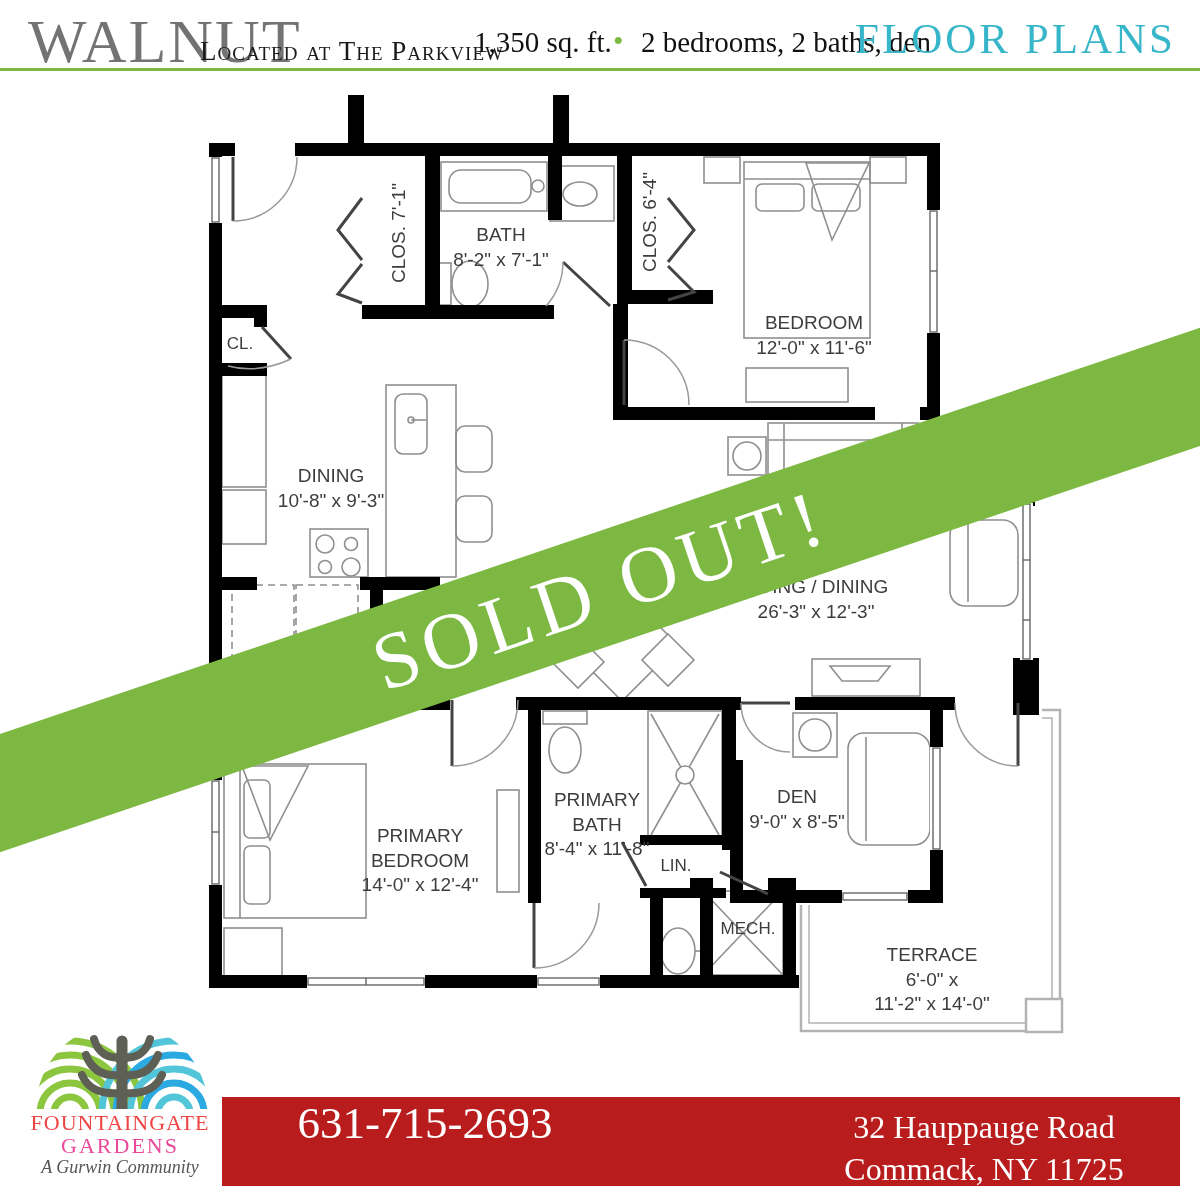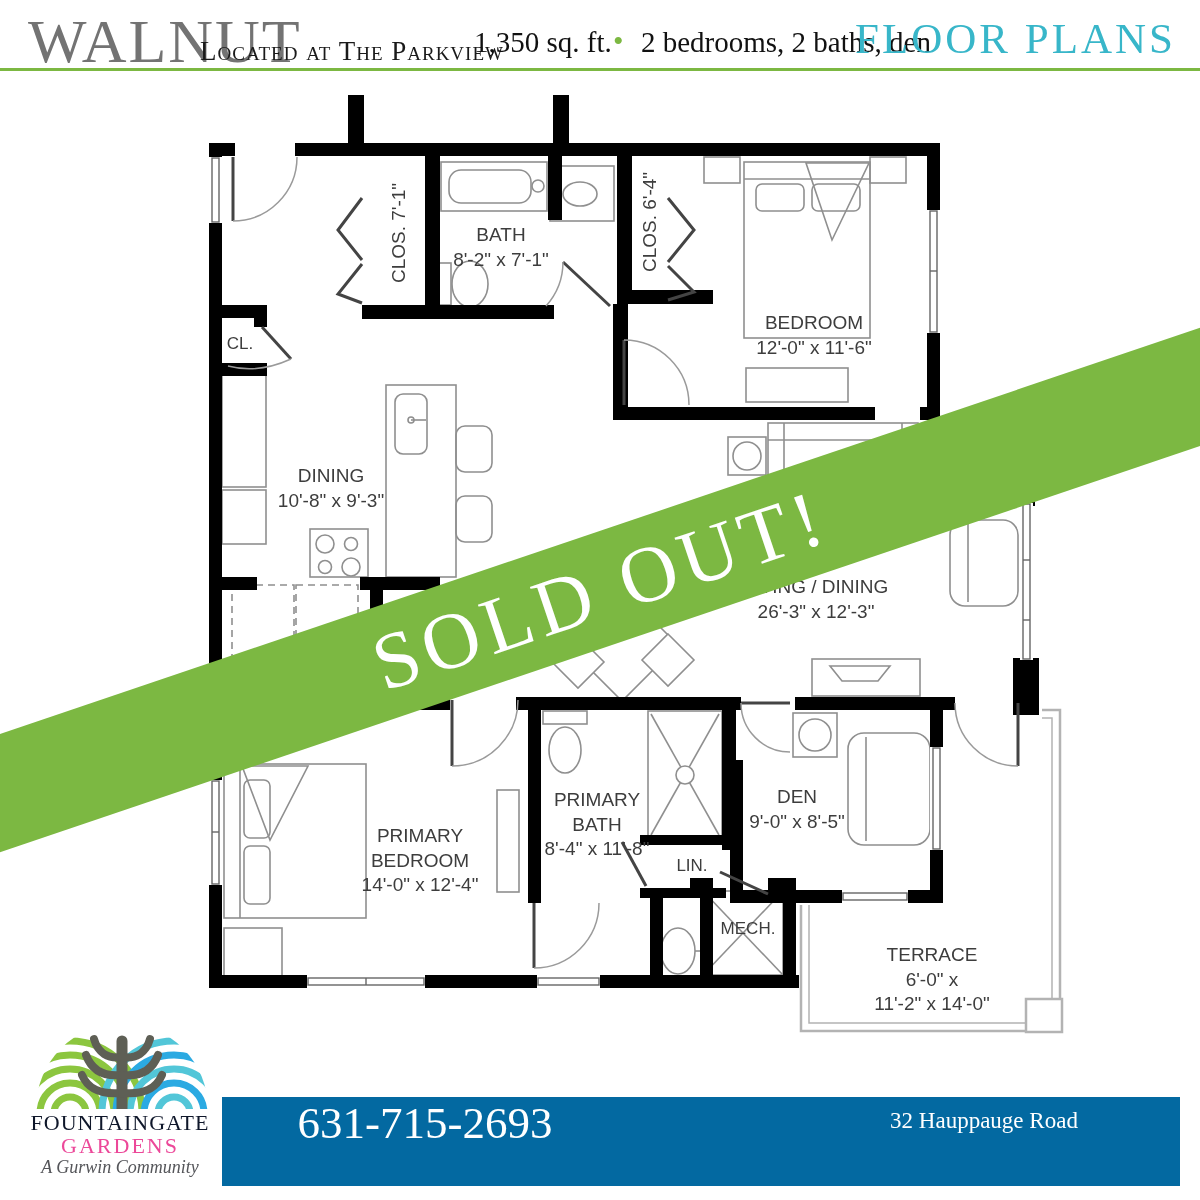--- a/index.html
+++ b/index.html
@@ -22,29 +22,29 @@
   .rlabel.small{font-size:17px;}
   .rlabel.rot{transform:translate(-50%,-50%) rotate(-90deg);}
   
   .banner{position:absolute;left:-180px;top:534px;width:1560px;height:112px;background:#7CB842;
           transform:rotate(-18.7deg);display:flex;align-items:center;justify-content:center;}
   .banner span{font-family:"Liberation Serif",serif;font-size:80px;letter-spacing:6px;color:#ffffff;}
   
   .disclaimer{position:absolute;left:300px;top:1044px;width:800px;text-align:center;font-size:20px;color:#0f0f0f;}
   .logo-mark{position:absolute;left:36px;top:1020px;}
   .logo-n1{position:absolute;left:25px;top:1110px;width:190px;text-align:center;font-size:22px;
-           letter-spacing:1px;color:#0f172a;}
+           letter-spacing:1px;color:#ef4444;}
   .logo-n2{position:absolute;left:25px;top:1133px;width:190px;text-align:center;font-size:22px;
            letter-spacing:2px;color:#ec4899;}
   .logo-tag{position:absolute;left:25px;top:1157px;width:190px;text-align:center;font-size:18px;
             font-style:italic;color:#55565A;}
-  .bar{position:absolute;left:222px;top:1097px;width:958px;height:89px;background:#0369a1;color:#fff;}
+  .bar{position:absolute;left:222px;top:1097px;width:958px;height:89px;background:#b91c1c;color:#fff;}
   .bar-phone{position:absolute;left:28px;top:0px;width:350px;text-align:center;font-size:45px;}
   .bar-web{position:absolute;left:28px;top:52px;width:350px;text-align:center;font-size:27px;}
-  .bar-addr{position:absolute;right:28px;top:9px;width:336px;text-align:center;font-size:23px;line-height:1.32;}
+  .bar-addr{position:absolute;right:28px;top:9px;width:336px;text-align:center;font-size:32px;line-height:1.32;}
 </style>
 </head>
 <body>
 
 <div class="page">
 
   <div>
     <div class="hdr-title">WALNUT</div>
     <div class="hdr-sub">Located at The Parkview</div>
     <div class="hdr-sqft">1,350 sq. ft.</div>
@@ -270,21 +270,21 @@
   <div class="rlabel" style="left:420px;top:861px;">
     <div>PRIMARY</div>
       <div>BEDROOM</div>
     <div>14'-0" x 12'-4"</div>
     </div>
   <div class="rlabel" style="left:597px;top:825px;">
     <div>PRIMARY</div>
       <div>BATH</div>
     <div>8'-4" x 11'-8"</div>
     </div>
-  <div class="rlabel small" style="left:692px;top:866px;">
+  <div class="rlabel small" style="left:676px;top:866px;">
     <span>LIN.</span></div>
   <div class="rlabel small" style="left:748px;top:929px;">
     <span>MECH.</span></div>
   <div class="rlabel" style="left:797px;top:810px;">
     <div>DEN</div>
       <div>9'-0" x 8'-5"</div>
     </div>
   <div class="rlabel" style="left:932px;top:980px;">
     <div>TERRACE</div>
       <div>6'-0" x</div>
@@ -329,16 +329,17 @@
     </g>
   </svg>
   <div class="logo-n1">FOUNTAINGATE</div>
   <div class="logo-n2">GARDENS</div>
   <div class="logo-tag">A Gurwin Community</div>
 
   <div class="bar">
     <div class="bar-phone">631-715-2693</div>
     <div class="bar-addr">
       <div>32 Hauppauge Road</div>
+      <div>Commack, NY 11725</div>
     </div>
   </div>
 
 </div>
 
 </body></html>

